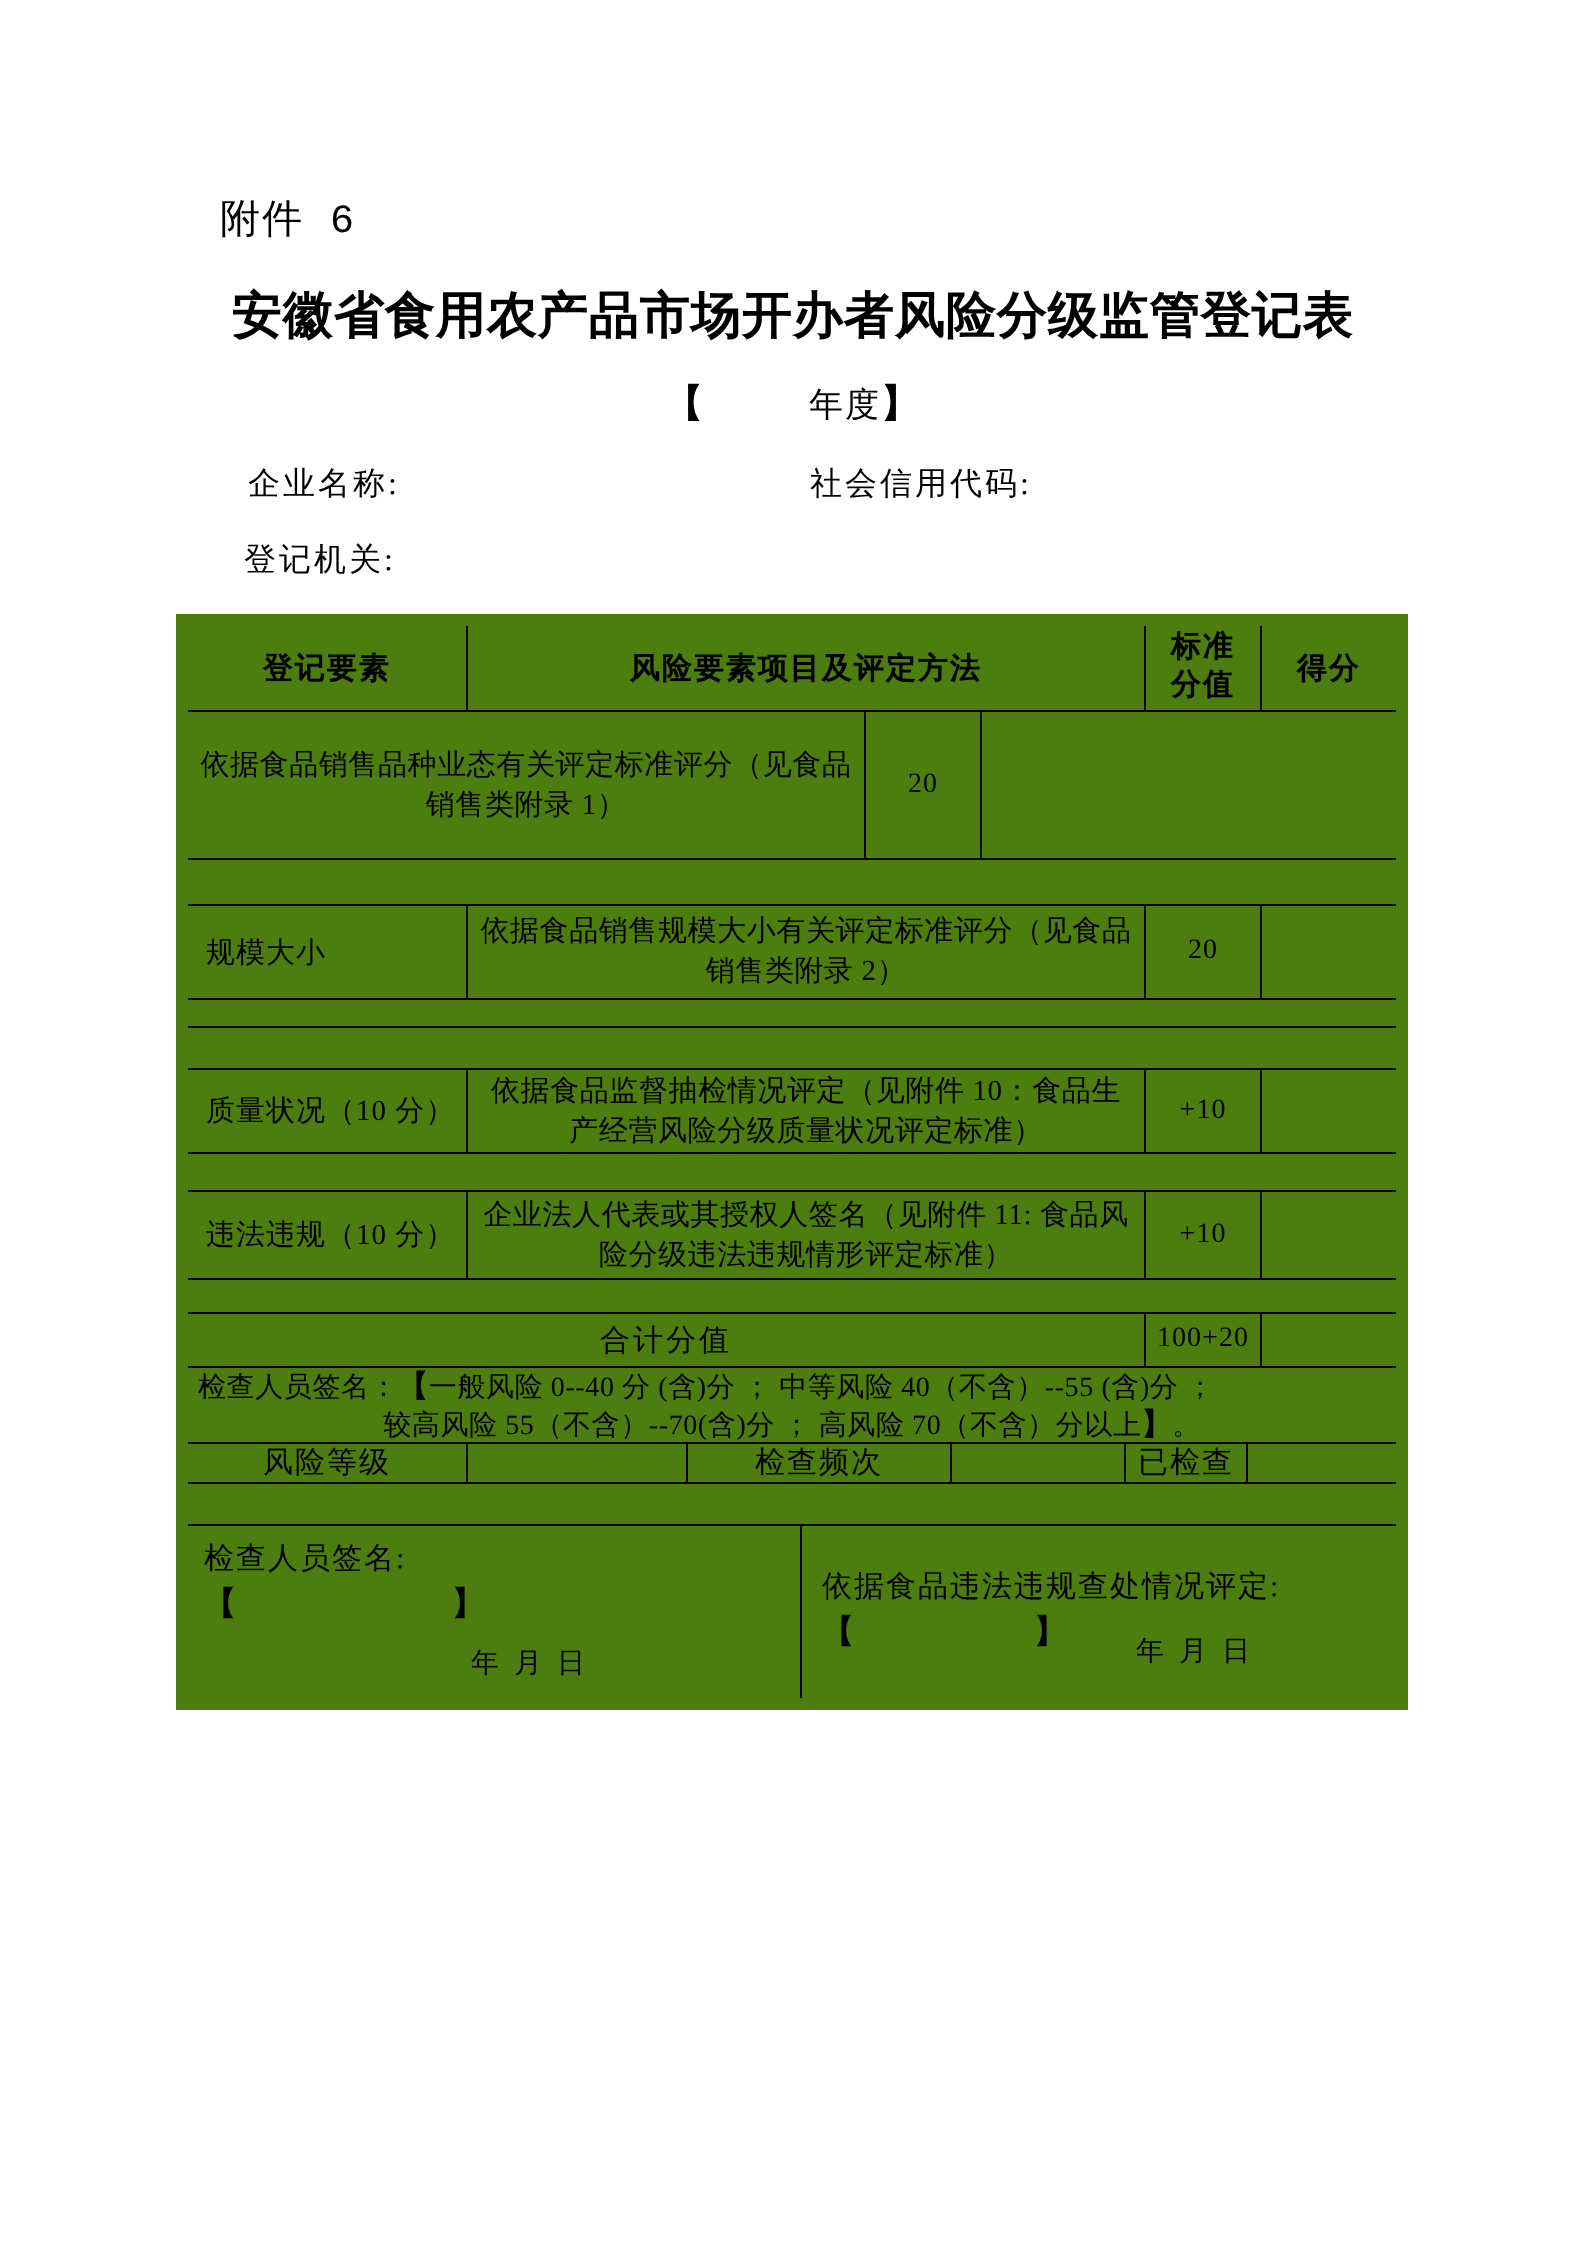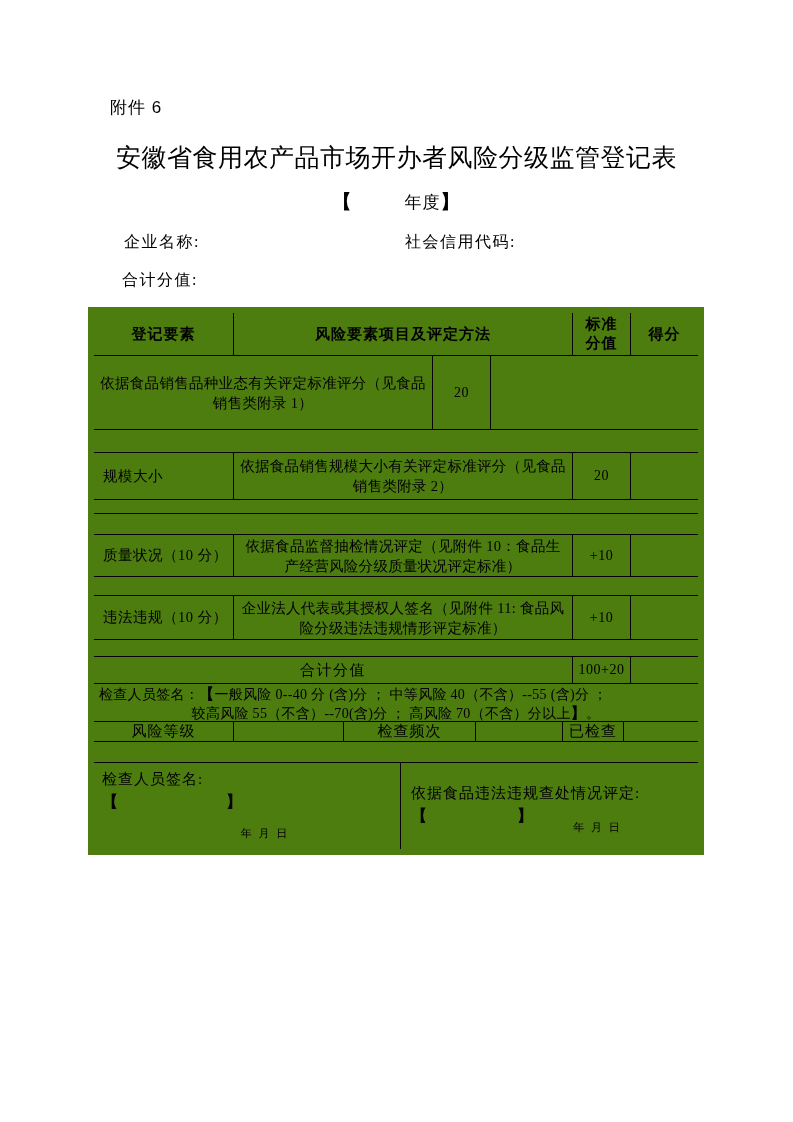--- a/index.html
+++ b/index.html
@@ -1,26 +1,26 @@
 <!DOCTYPE html>
 <html><head>
 <meta charset="utf-8">
 <style>
   * { margin:0; padding:0; box-sizing:border-box; }
   html, body { width:793px; height:1122px; background:#ffffff; }
   body { position:relative; font-family:"Liberation Serif","DejaVu Serif",serif; color:#000; overflow:hidden; }
 
   .attachment-label{
     position:absolute; left:110px; top:96px;
-    font-size:17px; letter-spacing:1px;
-    font-family:Liberation Sans, sans-serif;
+    font-size:20px; letter-spacing:1px;
+    font-family:Liberation Mono, monospace;
   }
   .doc-title{
     position:absolute; left:0; top:141px; width:100%;
-    text-align:center; font-size:25px; font-weight:400; letter-spacing:.5px;
+    text-align:center; font-size:25px; font-weight:700; letter-spacing:.5px;
   }
   .year-line{
     position:absolute; left:0; top:189px; width:100%;
     text-align:center; font-size:17px; letter-spacing:1px;
   }
   .year-line .bracket{ font-weight:700; font-size:19px; }
   .year-gap{ display:inline-block; width:52px; }
 
   .company-label{ position:absolute; left:124px; top:232px; font-size:16px; letter-spacing:1.5px; }
   .credit-label{ position:absolute; left:405px; top:232px; font-size:16px; letter-spacing:1.5px; }
@@ -78,39 +78,39 @@
     position:relative; display:block; text-align:left;
   }
   .sign-left{ flex:0 0 307px; padding:7px 8px; }
   .sign-right{ flex:1 1 auto; padding:21px 10px 6px; }
   .sign-title{ font-size:15px; letter-spacing:1px; }
   .sign-brackets{ font-weight:700; font-size:16px; margin-top:3px; }
   .gap-l{ display:inline-block; width:108px; }
   .gap-r{ display:inline-block; width:90px; }
   .sign-date{
     position:absolute; bottom:8px; left:0; width:100%;
-    text-align:center; font-size:11px; letter-spacing:2px;
+    text-align:center; font-size:14px; letter-spacing:2px;
   }
   .sign-left .sign-date{ padding-left:36px; bottom:8px; }
   .sign-right .sign-date{ padding-left:96px; bottom:14px; }
 </style>
 </head>
 <body>
 
 <div class="attachment-label">附件 6</div>
 
 <div class="doc-title">安徽省食用农产品市场开办者风险分级监管登记表</div>
 
 <div class="year-line">
   <span class="bracket">【</span><span class="year-gap"></span><span>年度</span><span class="bracket">】</span>
 </div>
 
 <div class="company-label">企业名称:</div>
 <div class="credit-label">社会信用代码:</div>
-<div class="registry-label">合计分值:</div>
+<div class="registry-label">登记机关:</div>
 
 <div class="reg-table">
 
   <div class="trow header-row h43">
     <div class="tcell c1">登记要素</div>
     <div class="tcell c2">风险要素项目及评定方法</div>
     <div class="tcell c3">
         <span class="std-header-wrap">标准分值</span>
       </div>
     <div class="tcell c4">得分</div>

